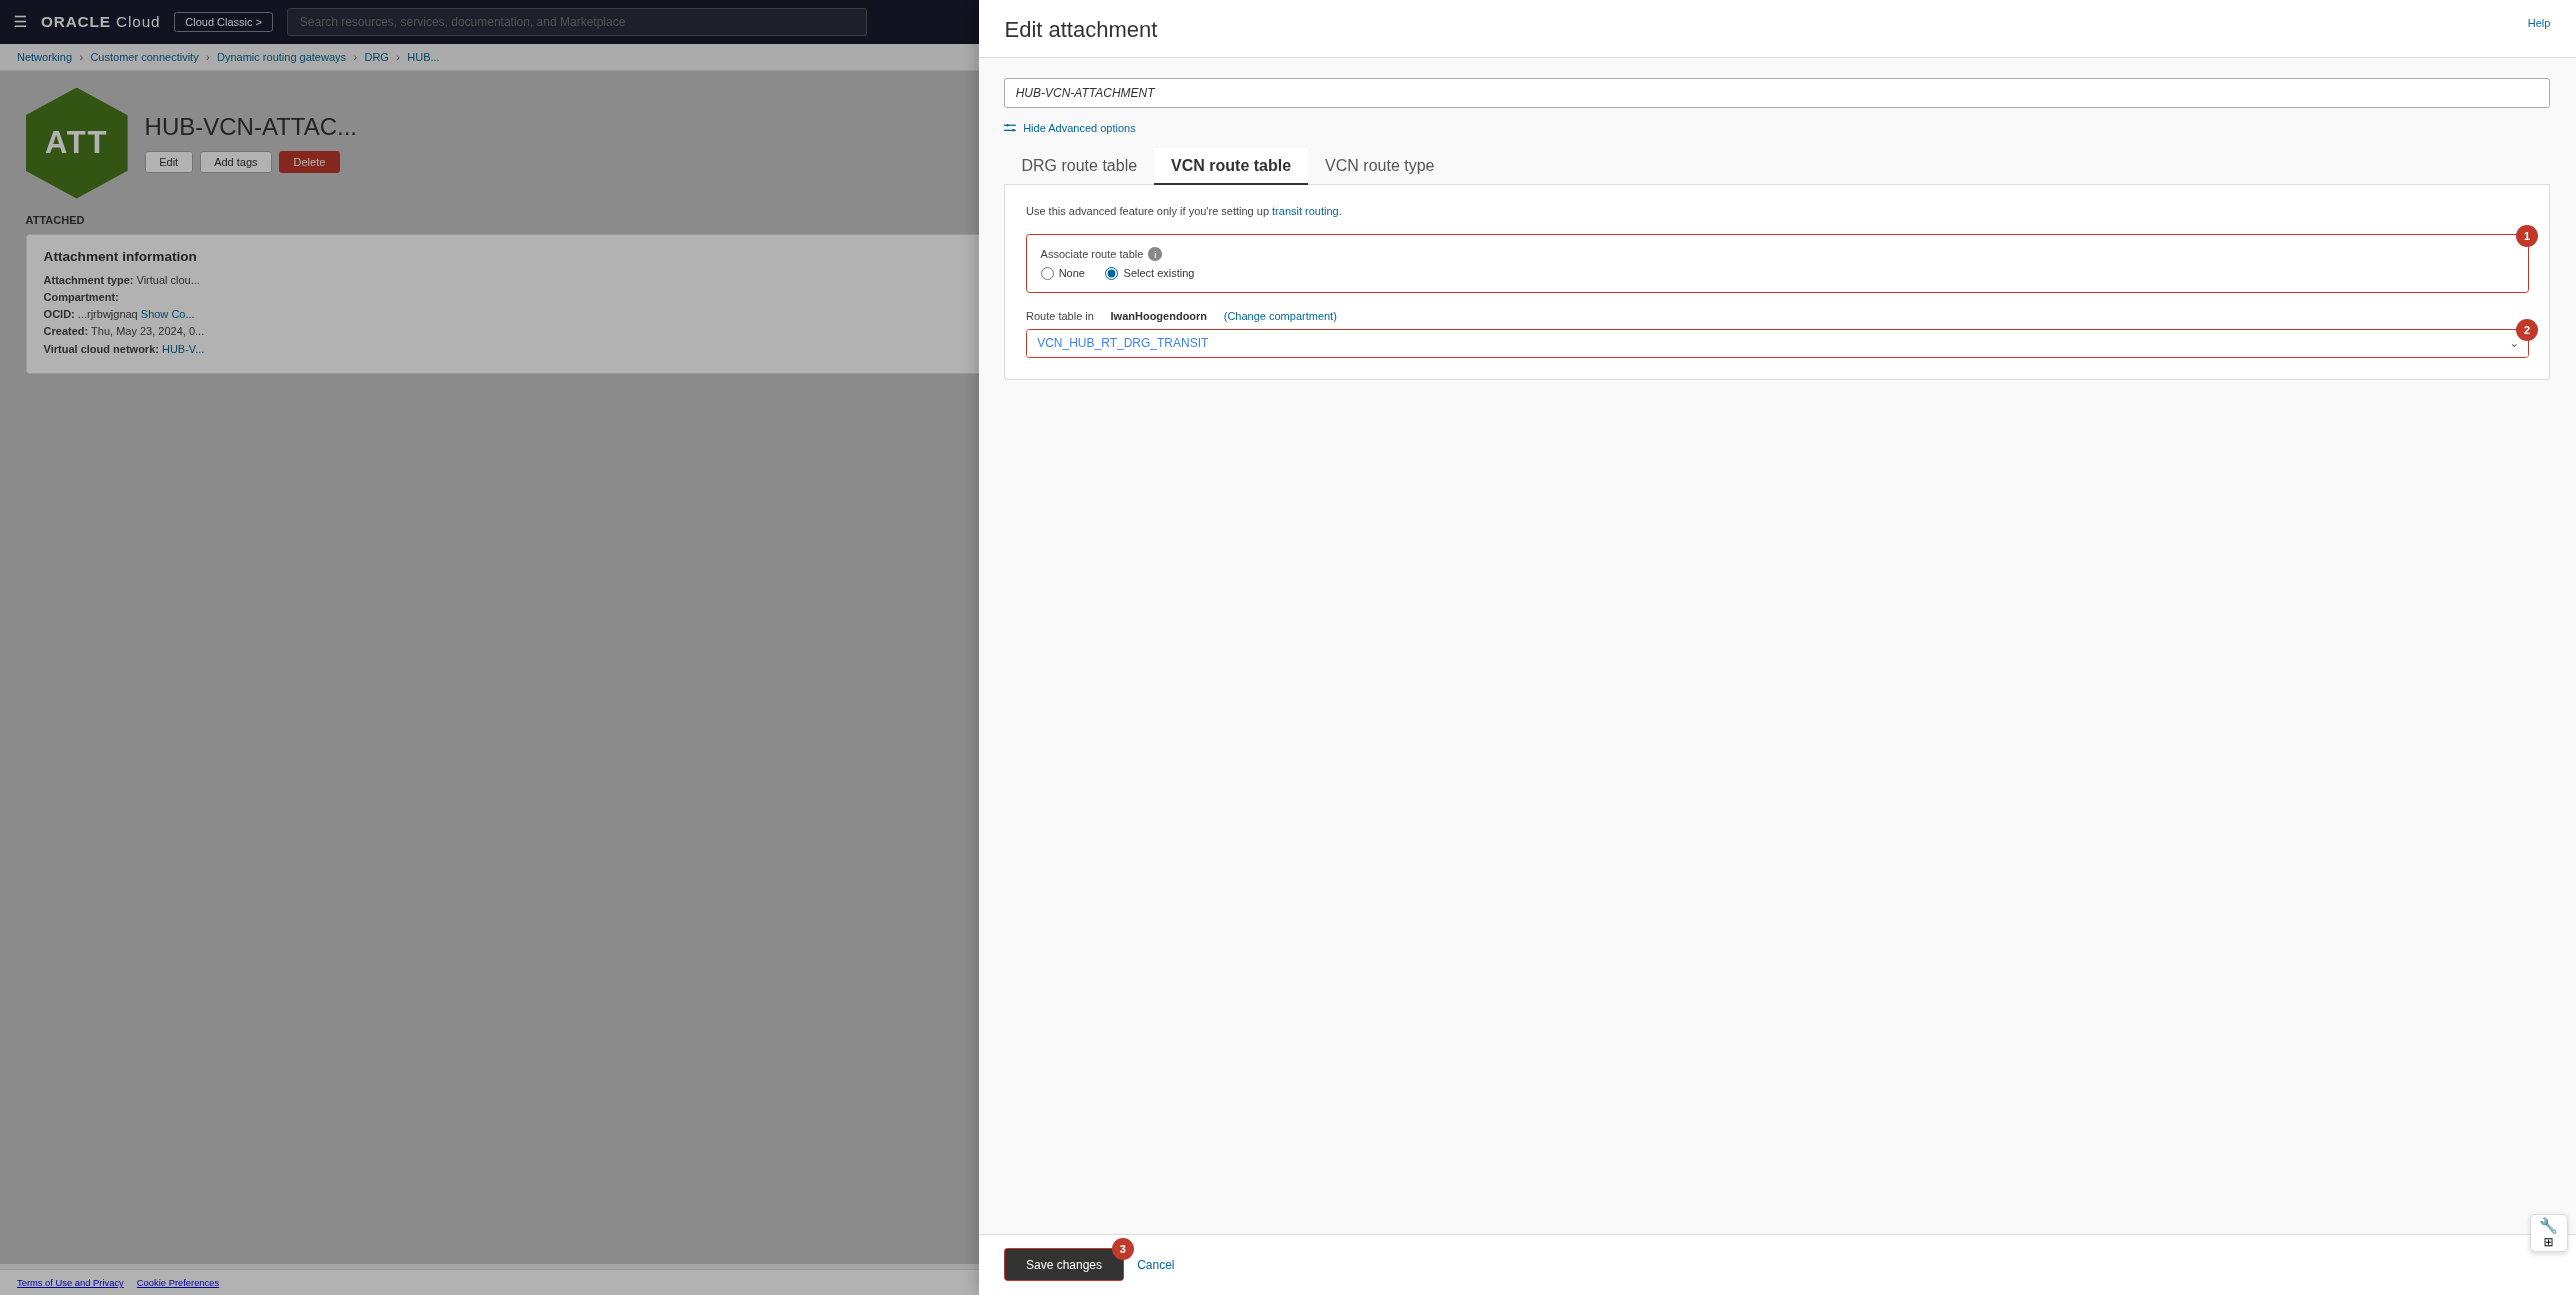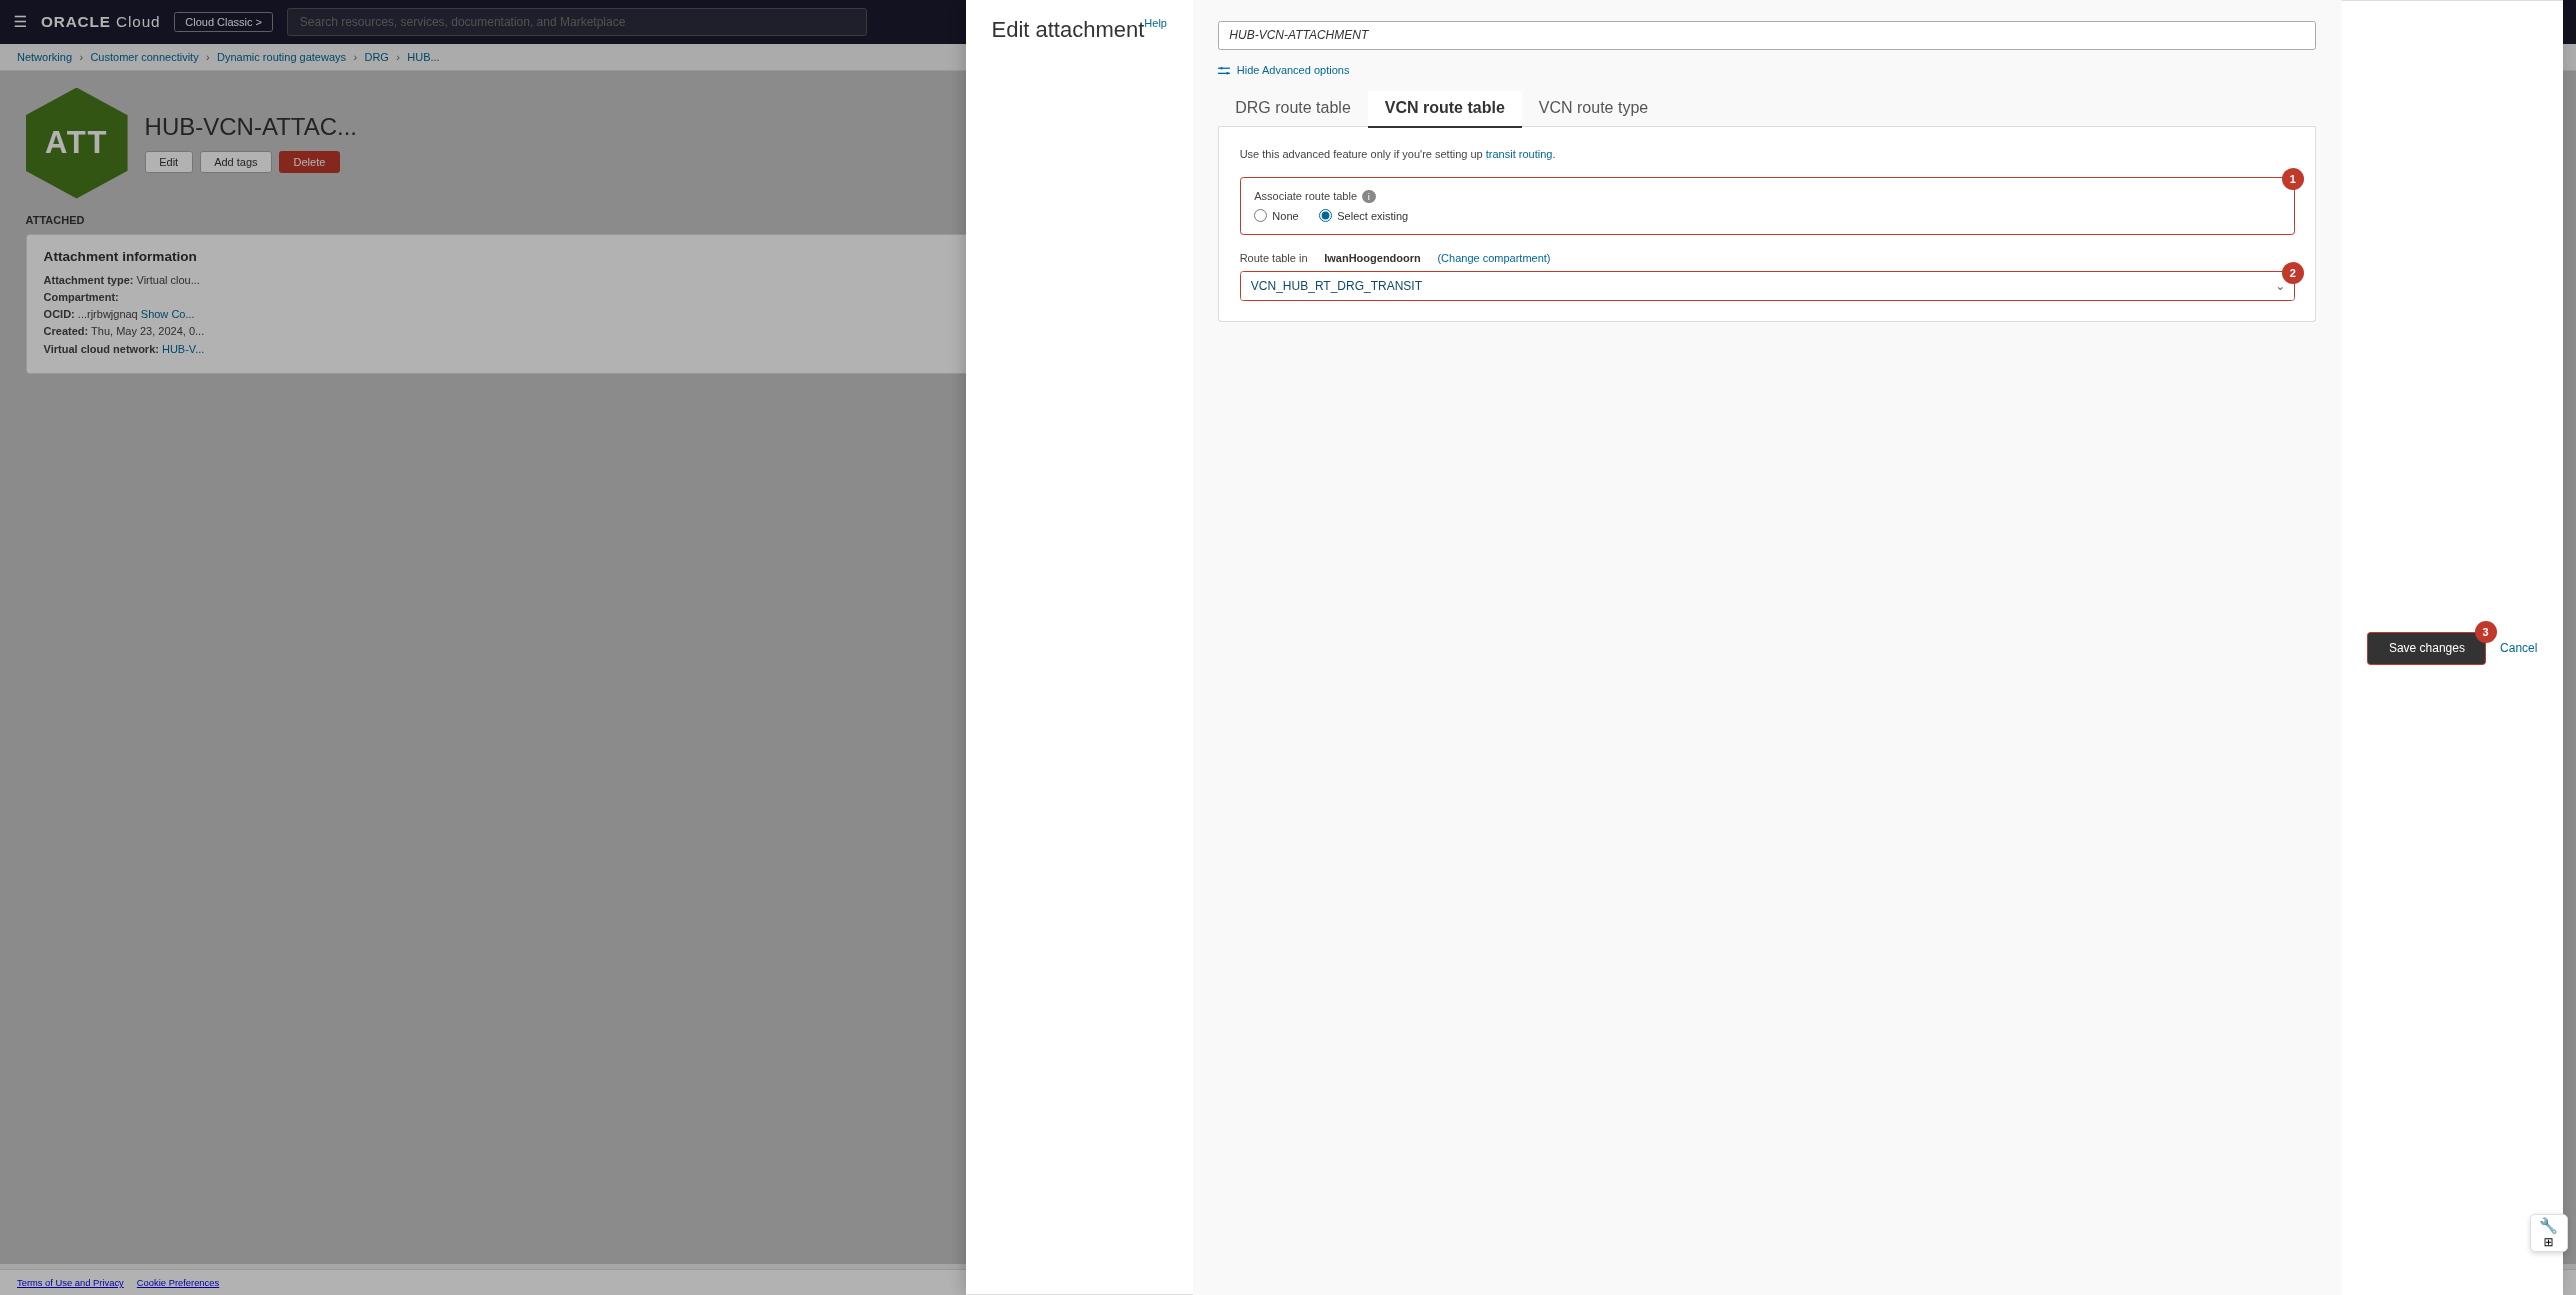--- a/index.html
+++ b/index.html
@@ -124,27 +124,28 @@
     .overlay {
       position: fixed;
       top: 0; left: 0; right: 0; bottom: 0;
       background: rgba(0,0,0,0.3);
       z-index: 200;
     }
 
     
     .edit-panel {
       position: fixed;
-      top: 0; right: 13px;
+      top: 0; right: 0;
       width: 62%;
       height: 100%;
       background: #f9f9f9;
       box-shadow: -3.4px 0 17px rgba(0,0,0,0.2);
       z-index: 300;
       display: flex;
+      flex-direction: column;
     }
 
     .panel-header {
       background: white;
       padding: 17px 25.6px 13.6px;
       border-bottom: 0.9px solid #ddd;
       display: flex;
       justify-content: space-between;
       align-items: flex-start;
     }
@@ -282,21 +283,21 @@
       border-radius: 3.4px;
       display: inline-block;
       width: 100%;
     }
     .select-dropdown {
       width: 100%;
       border: none;
       border-radius: 2.6px;
       padding: 6.8px 31px 6.8px 10.2px;
       font-size: 12px;
-      color: #0c4a6e;
+      color: #3b82f6;
       background: white;
       appearance: none;
       cursor: pointer;
     }
     .select-arrow {
       position: absolute;
       right: 8.5px;
       top: 50%;
       transform: translateY(-50%);
       pointer-events: none;

